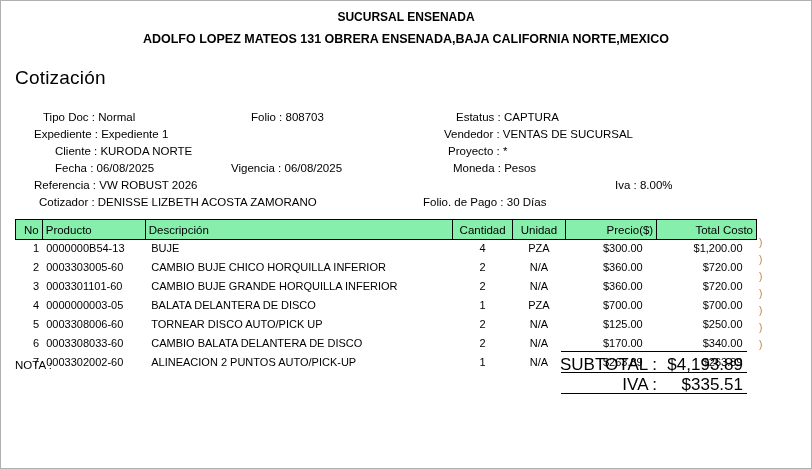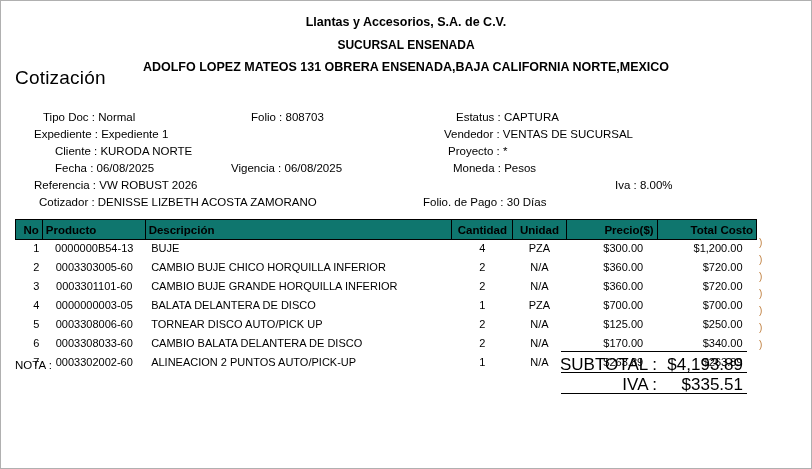--- a/index.html
+++ b/index.html
@@ -68,43 +68,43 @@
   .tbl {
     position: absolute;
     left: 14px;
     top: 218px;
     width: 742px;
     border-collapse: collapse;
     font-size: 11px;
   }
   .tbl th {
     border: 1px solid #000;
-    font-weight: bold;
+    font-weight: normal;
     font-size: 11.5px;
     padding: 2px 3px;
     height: 15px;
-    background: #0f766e;
+    background: #86efac;
   }
   .tbl td {
     padding: 2px 3px;
     height: 15px;
     border: none;
     vertical-align: top;
     white-space: nowrap;
   }
   .c-no      { width: 22px;  text-align: right; }
   .c-prod    { width: 104px; text-align: left; }
   .c-desc    { width: 322px; text-align: left; }
   .c-cant    { width: 56px;  text-align: center; }
   .c-unid    { width: 50px;  text-align: center; }
   .c-prec    { width: 90px;  text-align: right; }
   .c-tot     { width: 98px;  text-align: right; }
 
   .tbl td.c-prec, .tbl td.c-tot { padding-right: 14px; }
-  .tbl td.c-prod { padding-left: 4px; text-align: center; }
+  .tbl td.c-prod { padding-left: 4px; }
   .tbl td.c-desc { padding-left: 6px; }
 
   .tick {
     position: absolute;
     right: -6px;
     color: #c08040;
     font-size: 10px;
   }
 
   .nota {
@@ -146,21 +146,20 @@
   }
   #rule1 { top: 350px; }
   #rule2 { top: 371px; }
   #rule3 { top: 392px; }
 </style>
 </head>
 <body>
 
 <div class="page">
 
-  <div class="hdr hdr-company">Llantas y Accesorios, S.A. de C.V.</div>
   <div class="hdr hdr-branch">SUCURSAL ENSENADA</div>
   <div class="hdr hdr-address">ADOLFO LOPEZ MATEOS 131  OBRERA ENSENADA,BAJA CALIFORNIA NORTE,MEXICO</div>
 
   <div class="doc-title">Cotización</div>
 
   <div class="meta">
 
     <div class="row" style="left:42px; top:2px;">
       <span class="lbl">Tipo Doc :</span>
       <span class="val">Normal</span>

